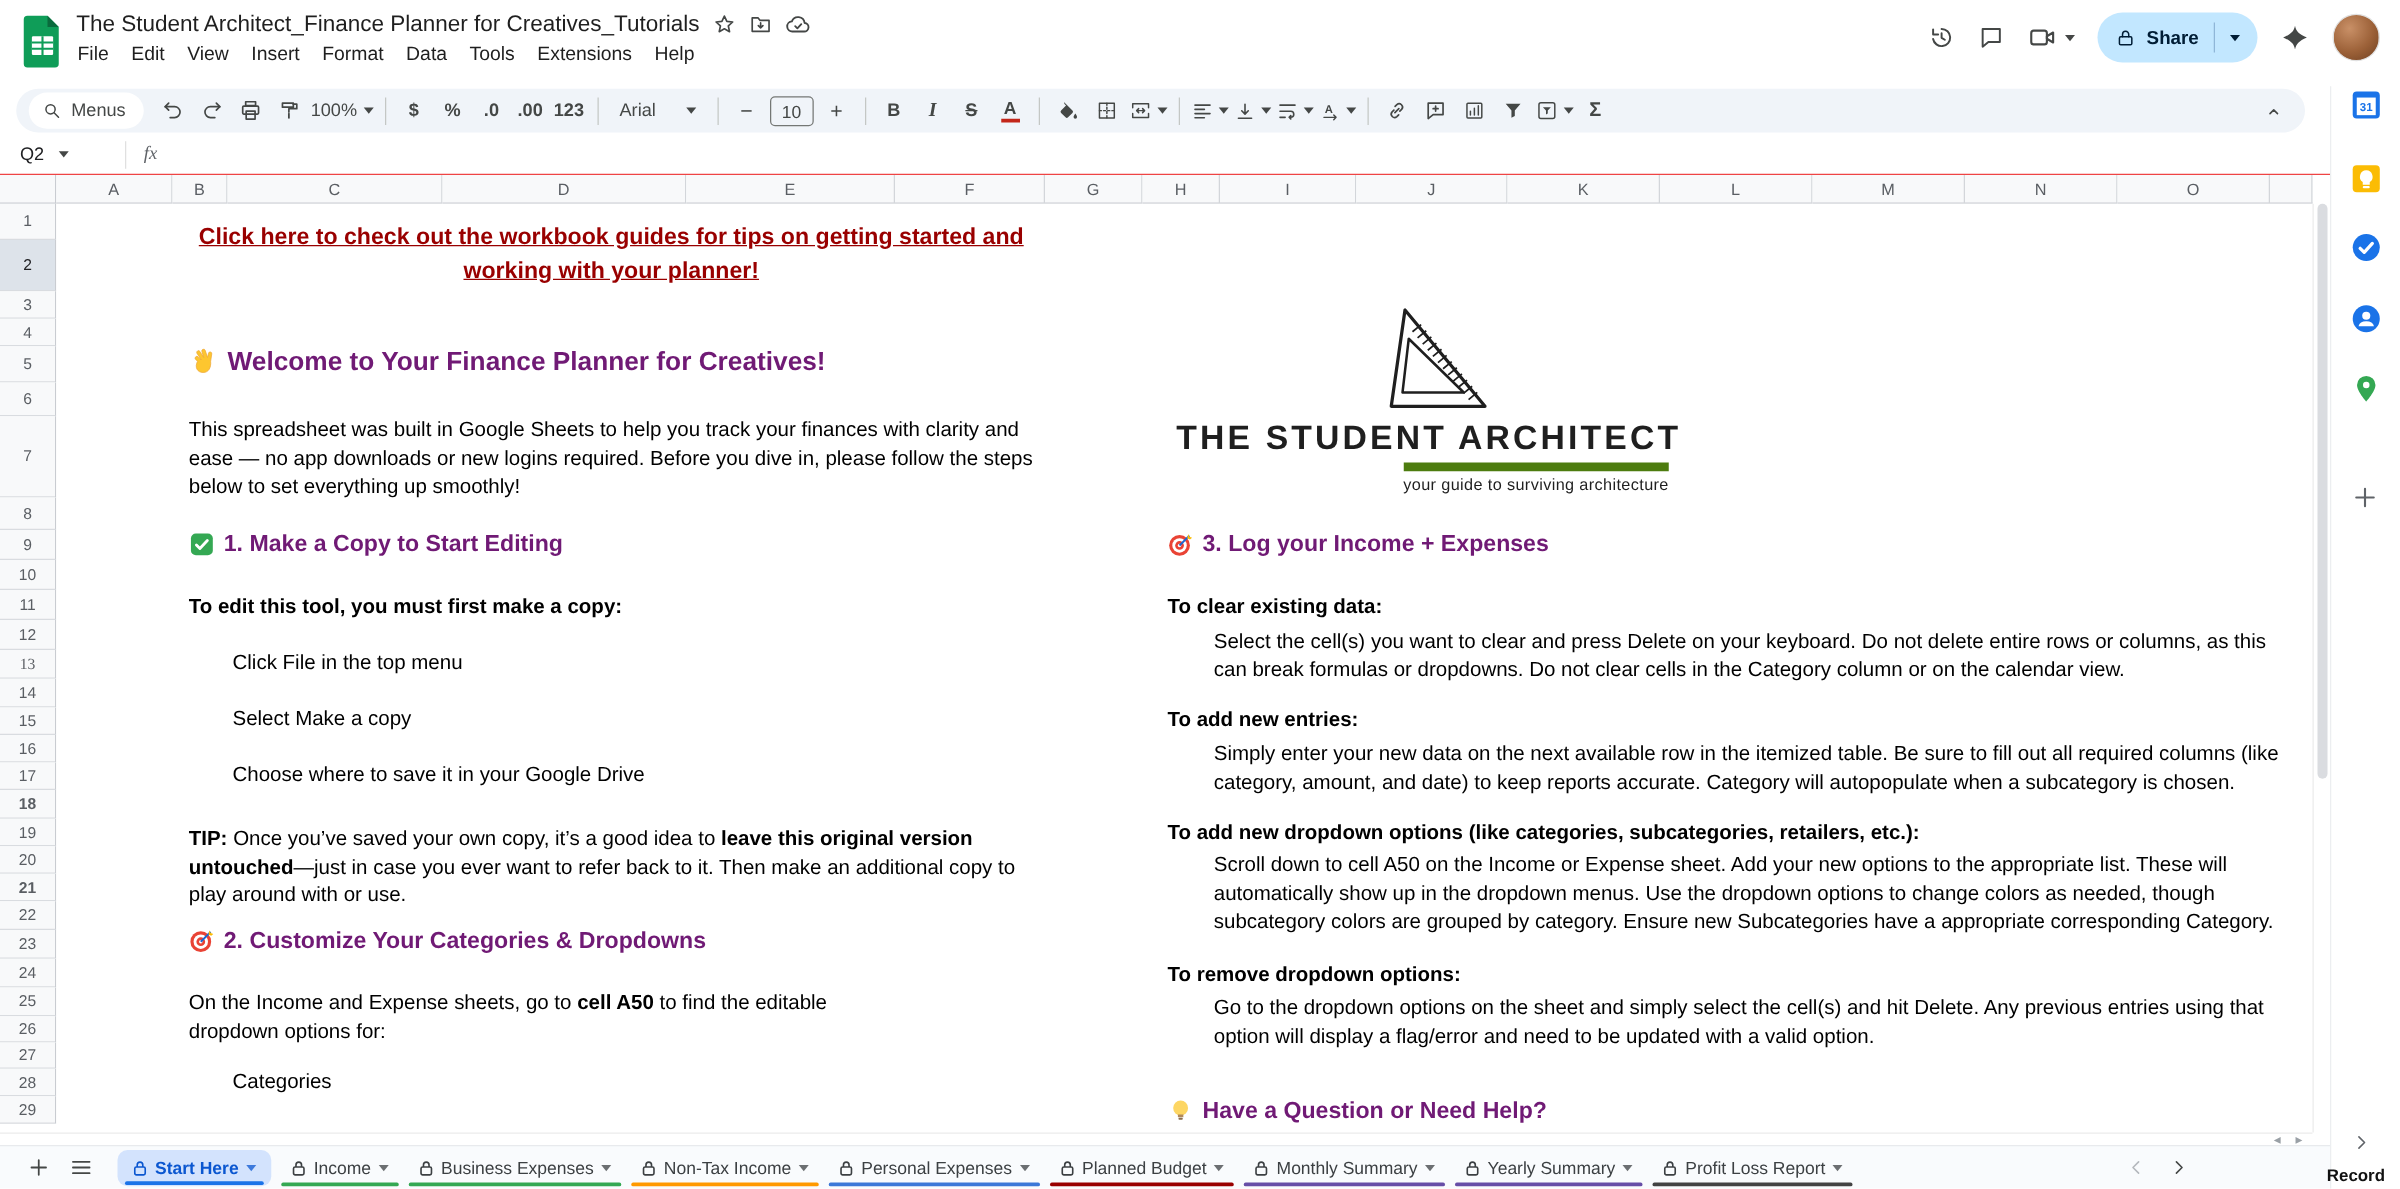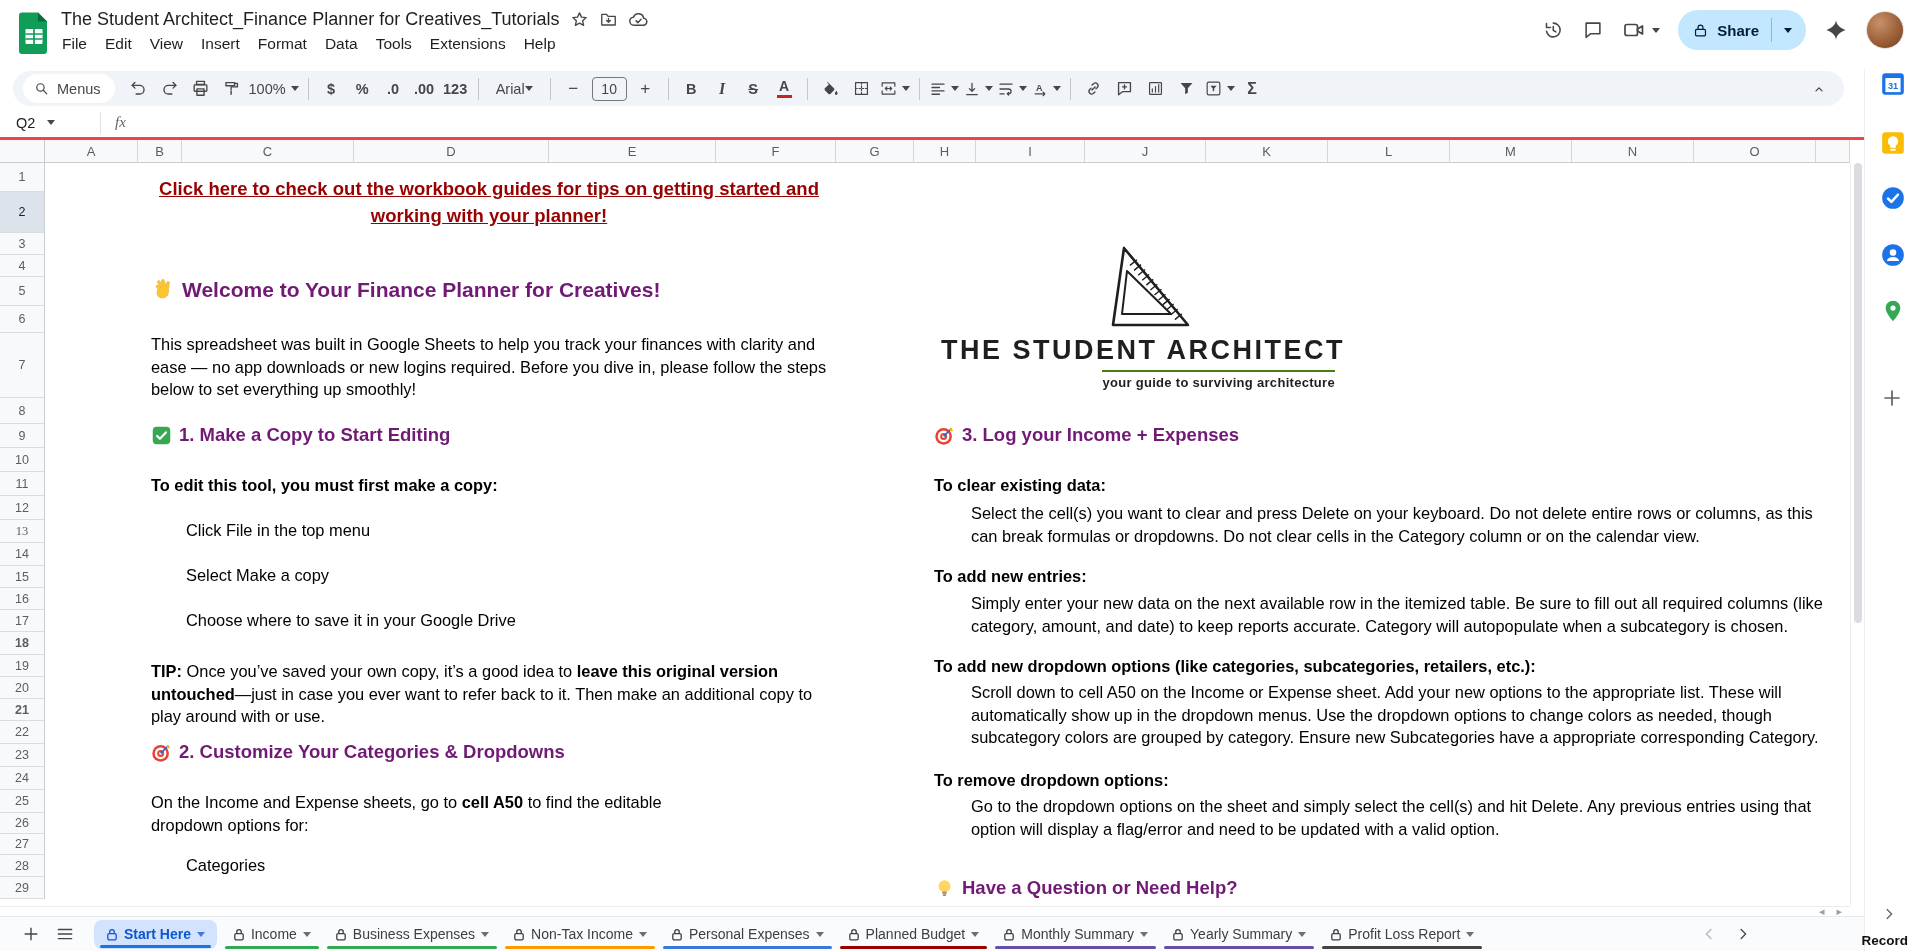--- a/index.html
+++ b/index.html
@@ -27,21 +27,21 @@
   .tb-btn{height:27px;min-width:27px;border-radius:5px;display:flex;align-items:center;justify-content:center;font-size:14.5px;color:#444746;margin:0 2px;cursor:pointer}
   .tb-txt{font-weight:600}
   .tb-sep{width:1px;height:22px;background:#c4c7c5;margin:0 7px}
   .menus-pill{display:flex;align-items:center;gap:7px;background:#fff;border-radius:15px;height:29px;padding:0 14px 0 10px;font-size:14.5px;color:#444746;margin-right:8px;cursor:pointer}
   .size-box{width:35px;height:24px;border:1px solid #747775;border-radius:4px;display:flex;align-items:center;justify-content:center;font-size:14px;color:#444746;margin:0 3px}
   .a-color{display:flex;flex-direction:column;align-items:center;line-height:1}
   .a-color .bar{width:15px;height:3.5px;background:#c3261a;margin-top:1.5px}
   .toolbar .spacer{flex:1}
 
   
-  .formula-bar{position:absolute;top:108px;left:0;width:1864px;height:32px;background:#fff;display:flex;align-items:center;border-bottom:3px solid #ef4444}
+  .formula-bar{position:absolute;top:108px;left:0;width:1864px;height:32px;background:#fff;display:flex;align-items:center;border-bottom:1px solid #ef4444}
   .name-box{display:flex;align-items:center;gap:12px;padding:0 10px 0 16px;font-size:14.5px;color:#202124;height:100%;min-width:100px;cursor:pointer}
   .fb-sep{width:1px;height:22px;background:#e0e0e0;margin-right:14px}
   .fx{font-style:italic;font-size:15px;color:#5f6368;font-family:"Liberation Serif",serif;margin-right:10px}
   .formula-input{flex:1;height:100%}
 
   
   .sheet-area{position:absolute;top:140px;left:0;width:1864px;height:776px;background:#fff}
   .corner{position:absolute;top:0;left:0;width:45px;height:23px;background:#f8f9fa;border-right:1px solid #c9ccd1;border-bottom:1px solid #c9ccd1}
   .col-headers{position:absolute;top:0;left:45px;width:1805px;height:23px;display:flex}
   .col-h{border-right:1px solid #d3d6da;border-bottom:1px solid #c9ccd1;background:#f8f9fa;font-size:13px;color:#5a5e63;display:flex;align-items:center;justify-content:center;flex-shrink:0}
@@ -57,21 +57,21 @@
   
   .blk{position:absolute}
   .link-head{font-weight:bold;text-decoration:underline;color:#990000;font-size:18.5px;line-height:27px;text-align:center;cursor:pointer}
   .h-orange{color:#701a75;font-weight:bold;font-size:18.5px;display:flex;align-items:center;gap:7px;white-space:nowrap}
   .h-orange.big{font-size:21px}
   .body-txt{font-size:16.4px;line-height:22.5px;color:#000}
   .bold{font-weight:bold}
   .logo{text-align:center}
   .logo-title{font-size:27px;font-weight:600;letter-spacing:2.5px;color:#1f1f1f;white-space:nowrap;margin-top:2px}
   .logo-tagline-wrap{text-align:right;padding-right:6px;margin-top:4px}
-  .logo-tagline{display:inline-block;border-top:2px solid #4d7c0f;padding-top:3px;font-size:13px;font-weight:700;color:#1f1f1f;letter-spacing:.3px}
+  .logo-tagline{display:inline-block;border-top:7px solid #4d7c0f;padding-top:3px;font-size:13px;font-weight:400;color:#1f1f1f;letter-spacing:.3px}
 
   
   .tabbar{position:absolute;top:916px;left:0;width:1864px;height:35px;background:#f9fbfd;border-top:1px solid #e8eaed;display:flex;align-items:center}
   .tabbar .tool{width:34px;height:34px;display:flex;align-items:center;justify-content:center;cursor:pointer}
   .tabs{display:flex;align-items:center;height:100%;margin-left:8px}
   .sheet-tab{position:relative;height:100%;display:flex;align-items:center;gap:6px;padding:0 12px;font-size:14px;color:#3c4043;font-weight:500;cursor:pointer;white-space:nowrap}
   .sheet-tab .bar{position:absolute;left:4px;right:4px;bottom:2px;height:3px;border-radius:2px}
   .sheet-tab.active{background:#d3e3fd;border-radius:8px;height:29px;color:#0b57d0;font-weight:700;margin:0 4px}
   .sheet-tab.active .bar{left:6px;right:6px;bottom:1px}
   .tab-nav{position:absolute;left:1700px;top:0;height:100%;display:flex;align-items:center;gap:16px}
@@ -202,21 +202,21 @@
       <span>100%</span>
       <span class="caret"></span>
     </div>
   <div class="tb-sep"></div>
   <div class="tb-btn tb-txt">$</div>
   <div class="tb-btn tb-txt">%</div>
   <div class="tb-btn tb-txt">.0</div>
   <div class="tb-btn tb-txt">.00</div>
   <div class="tb-btn tb-txt">123</div>
   <div class="tb-sep"></div>
-  <div class="tb-btn" style="padding:0 8px">
+  <div class="tb-btn" style="gap:24px;padding:0 8px">
       <span>Arial</span>
       <span class="caret"></span>
     </div>
   <div class="tb-sep"></div>
   <div class="tb-btn" style="font-size:17px">−</div>
   <div class="size-box">10</div>
   <div class="tb-btn" style="font-size:17px">+</div>
   <div class="tb-sep"></div>
   <div class="tb-btn" style="font-weight:800">B</div>
   <div class="tb-btn" style="font-style:italic;font-weight:600;font-family:'Liberation Serif',serif;font-size:16px">I</div>

